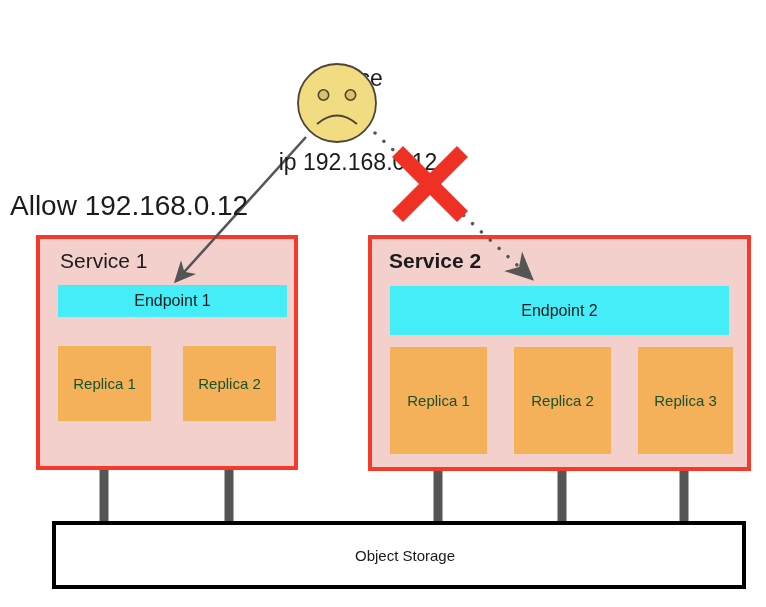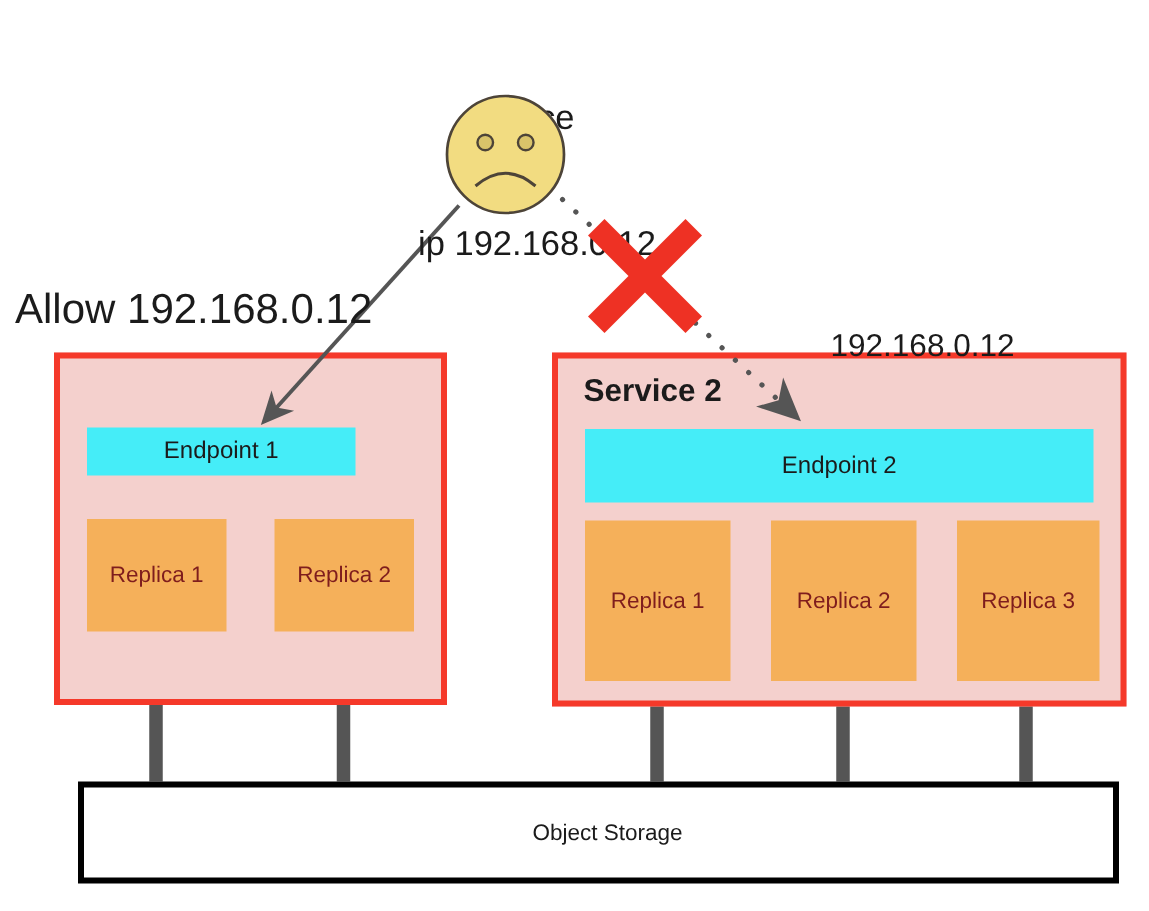--- a/index.html
+++ b/index.html
@@ -62,29 +62,29 @@
   #service-2-title{left:389px;top:249px;font-weight:bold;}
 
   
   .endpoint{
     position:absolute;
     background:#45EDF8;
     display:flex;align-items:center;justify-content:center;
     font-size:16px;color:#1b1b1b;
     z-index:5;
   }
-  #endpoint-1{left:58px;top:285px;width:179px;height:32px;}
+  #endpoint-1{left:58px;top:285px;width:229px;height:32px;}
   #endpoint-2{left:390px;top:286px;width:339px;height:49px;}
 
   
   .replica{
     position:absolute;
     background:#F5B05A;
     display:flex;align-items:center;justify-content:center;
-    font-size:15px;color:#7f1d1d;
+    font-size:15px;color:#14532d;
     z-index:5;
   }
   
   #replica-s1-1{left:58px;top:346px;width:93px;height:75px;}
   #replica-s1-2{left:183px;top:346px;width:93px;height:75px;}
   
   #replica-s2-1{left:390px;top:347px;width:97px;height:107px;}
   #replica-s2-2{left:514px;top:347px;width:97px;height:107px;}
   #replica-s2-3{left:638px;top:347px;width:95px;height:107px;}
 
@@ -126,20 +126,21 @@
       <line x1="104" y1="316" x2="104" y2="525"></line>
       <line x1="229" y1="316" x2="229" y2="525"></line>
 
       <line x1="438" y1="318" x2="438" y2="525"></line>
       <line x1="562" y1="318" x2="562" y2="525"></line>
       <line x1="684" y1="318" x2="684" y2="525"></line>
     </g>
   </svg>
 
   <div class="service-box" id="service-1-box"></div>
+  <div class="service-title" id="service-1-title">Service 1</div>
   <div class="endpoint" id="endpoint-1">Endpoint 1</div>
   <div class="replica" id="replica-s1-1">Replica 1</div>
   <div class="replica" id="replica-s1-2">Replica 2</div>
 
   <div class="service-box" id="service-2-box"></div>
   <div class="service-title" id="service-2-title">Service 2</div>
   <div class="endpoint" id="endpoint-2">Endpoint 2</div>
   <div class="replica" id="replica-s2-1">Replica 1</div>
   <div class="replica" id="replica-s2-2">Replica 2</div>
   <div class="replica" id="replica-s2-3">Replica 3</div>
@@ -173,16 +174,15 @@
   </svg>
 
   <div class="txt" id="alice-label">
     <div>Alice</div>
     <div>ip 192.168.0.12</div>
   </div>
 
   <div class="txt" id="allow-label">Allow 192.168.0.12</div>
 
   <div class="txt" id="deny-label">
-    <div>192.168.0.12</div>
   </div>
 
 </div>
 
 </body></html>

